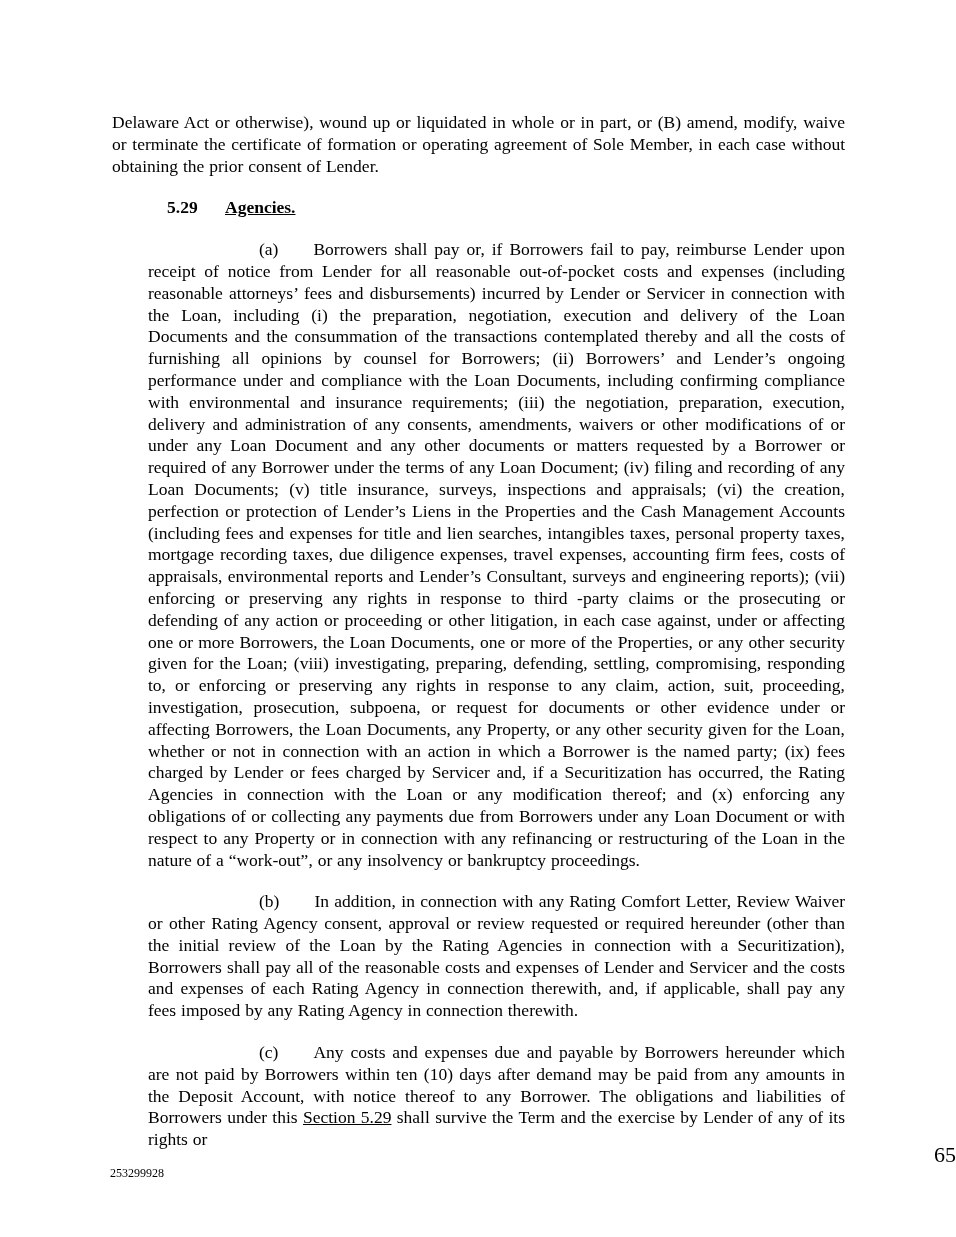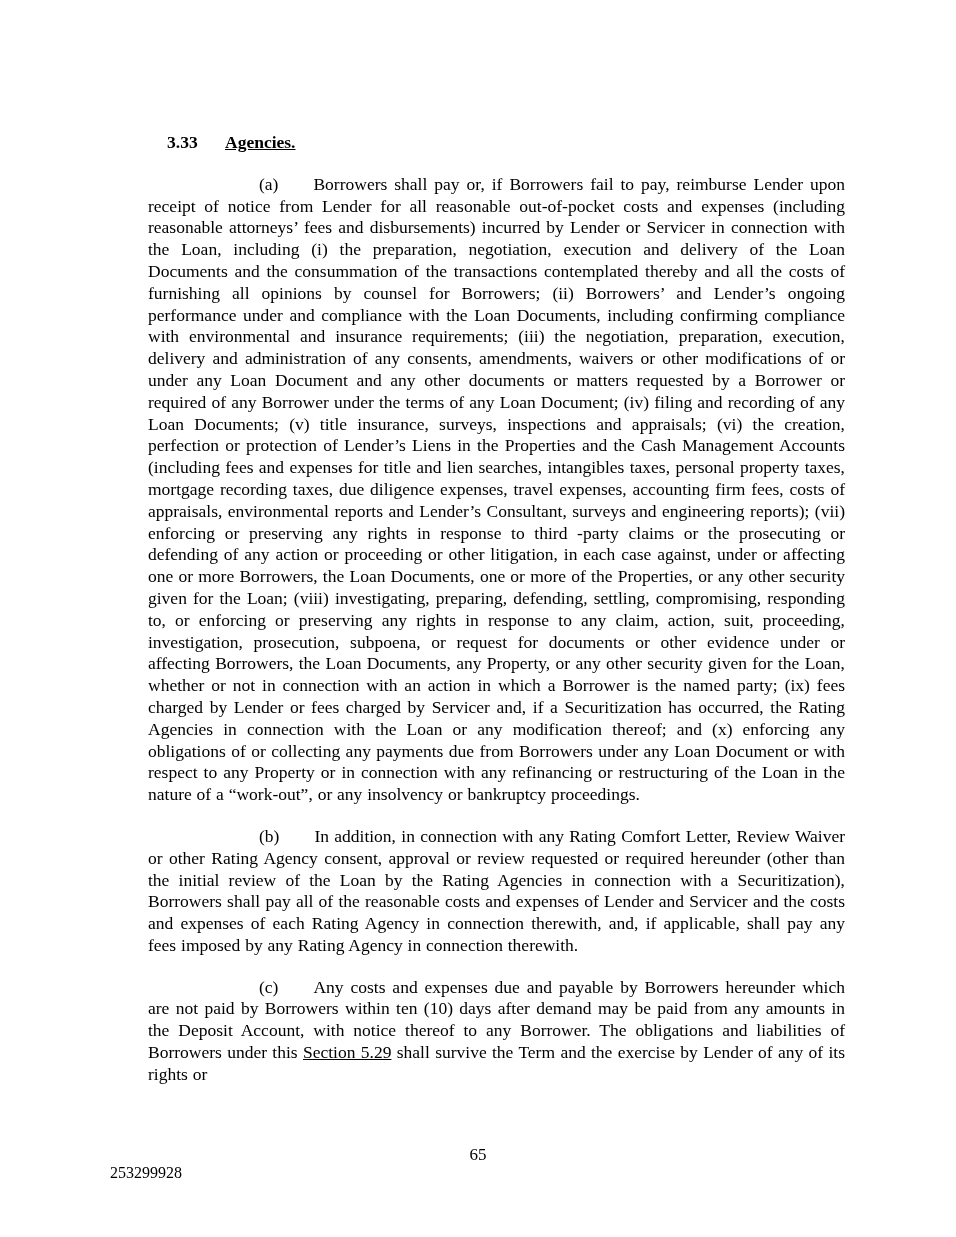--- a/index.html
+++ b/index.html
@@ -52,40 +52,41 @@
   }
   .tab {
     display: inline-block;
     width: 35px;
   }
   .footer-page-number {
     position: absolute;
     left: 0;
     top: 1144px;
     width: 956px;
-    text-align: center;
-    font-size: 17px;
+    text-align: right;
+    font-size: 22px;
     line-height: 22px;
   }
   .footer-doc-number {
     position: absolute;
     left: 110px;
     top: 1166px;
-    font-size: 16px;
+    font-size: 12px;
     line-height: 14px;
   }
 </style>
 </head>
 <body>
 
 <div class="page">
   <div class="content">
 
+    <p class="body-text">Delaware Act or otherwise), wound up or liquidated in whole or in part, or (B) amend, modify, waive or terminate the certificate of formation or operating agreement of Sole Member, in each case without obtaining the prior consent of Lender.</p>
 
-    <p class="heading"><span class="num">3.33</span><span class="underline">Agencies.</span></p>
+    <p class="heading"><span class="num">5.29</span><span class="underline">Agencies.</span></p>
 
     <p class="body-text lettered spaced"><span>(a)</span><span class="tab"></span><span>Borrowers shall pay or, if Borrowers fail to pay, reimburse Lender upon receipt of notice from Lender for all reasonable out-of-pocket costs and expenses (including reasonable attorneys’ fees and disbursements) incurred by Lender or Servicer in connection with the Loan, including (i) the preparation, negotiation, execution and delivery of the Loan Documents and the consummation of the transactions contemplated thereby and all the costs of furnishing all opinions by counsel for Borrowers; (ii) Borrowers’ and Lender’s ongoing performance under and compliance with the Loan Documents, including confirming compliance with environmental and insurance requirements; (iii) the negotiation, preparation, execution, delivery and administration of any consents, amendments, waivers or other modifications of or under any Loan Document and any other documents or matters requested by a Borrower or required of any Borrower under the terms of any Loan Document; (iv) filing and recording of any Loan Documents; (v) title insurance, surveys, inspections and appraisals; (vi) the creation, perfection or protection of Lender’s Liens in the Properties and the Cash Management Accounts (including fees and expenses for title and lien searches, intangibles taxes, personal property taxes, mortgage recording taxes, due diligence expenses, travel expenses, accounting firm fees, costs of appraisals, environmental reports and Lender’s Consultant, surveys and engineering reports); (vii) enforcing or preserving any rights in response to third -party claims or the prosecuting or defending of any action or proceeding or other litigation, in each case against, under or affecting one or more Borrowers, the Loan Documents, one or more of the Properties, or any other security given for the Loan; (viii) investigating, preparing, defending, settling, compromising, responding to, or enforcing or preserving any rights in response to any claim, action, suit, proceeding, investigation, prosecution, subpoena, or request for documents or other evidence under or affecting Borrowers, the Loan Documents, any Property, or any other security given for the Loan, whether or not in connection with an action in which a Borrower is the named party; (ix) fees charged by Lender or fees charged by Servicer and, if a Securitization has occurred, the Rating Agencies in connection with the Loan or any modification thereof; and (x) enforcing any obligations of or collecting any payments due from Borrowers under any Loan Document or with respect to any Property or in connection with any refinancing or restructuring of the Loan in the nature of a “work-out”, or any insolvency or bankruptcy proceedings.</span></p>
 
     <p class="body-text lettered spaced"><span>(b)</span><span class="tab"></span><span>In addition, in connection with any Rating Comfort Letter, Review Waiver or other Rating Agency consent, approval or review requested or required hereunder (other than the initial review of the Loan by the Rating Agencies in connection with a Securitization), Borrowers shall pay all of the reasonable costs and expenses of Lender and Servicer and the costs and expenses of each Rating Agency in connection therewith, and, if applicable, shall pay any fees imposed by any Rating Agency in connection therewith.</span></p>
 
     <p class="body-text lettered spaced"><span>(c)</span><span class="tab"></span><span>Any costs and expenses due and payable by Borrowers hereunder which are not paid by Borrowers within ten (10) days after demand may be paid from any amounts in the Deposit Account, with notice thereof to any Borrower.  The obligations and liabilities of Borrowers under this </span><span class="underline">Section 5.29</span><span> shall survive the Term and the exercise by Lender of any of its rights or</span></p>
 
   </div>
 
   <div class="footer-page-number">65</div>

